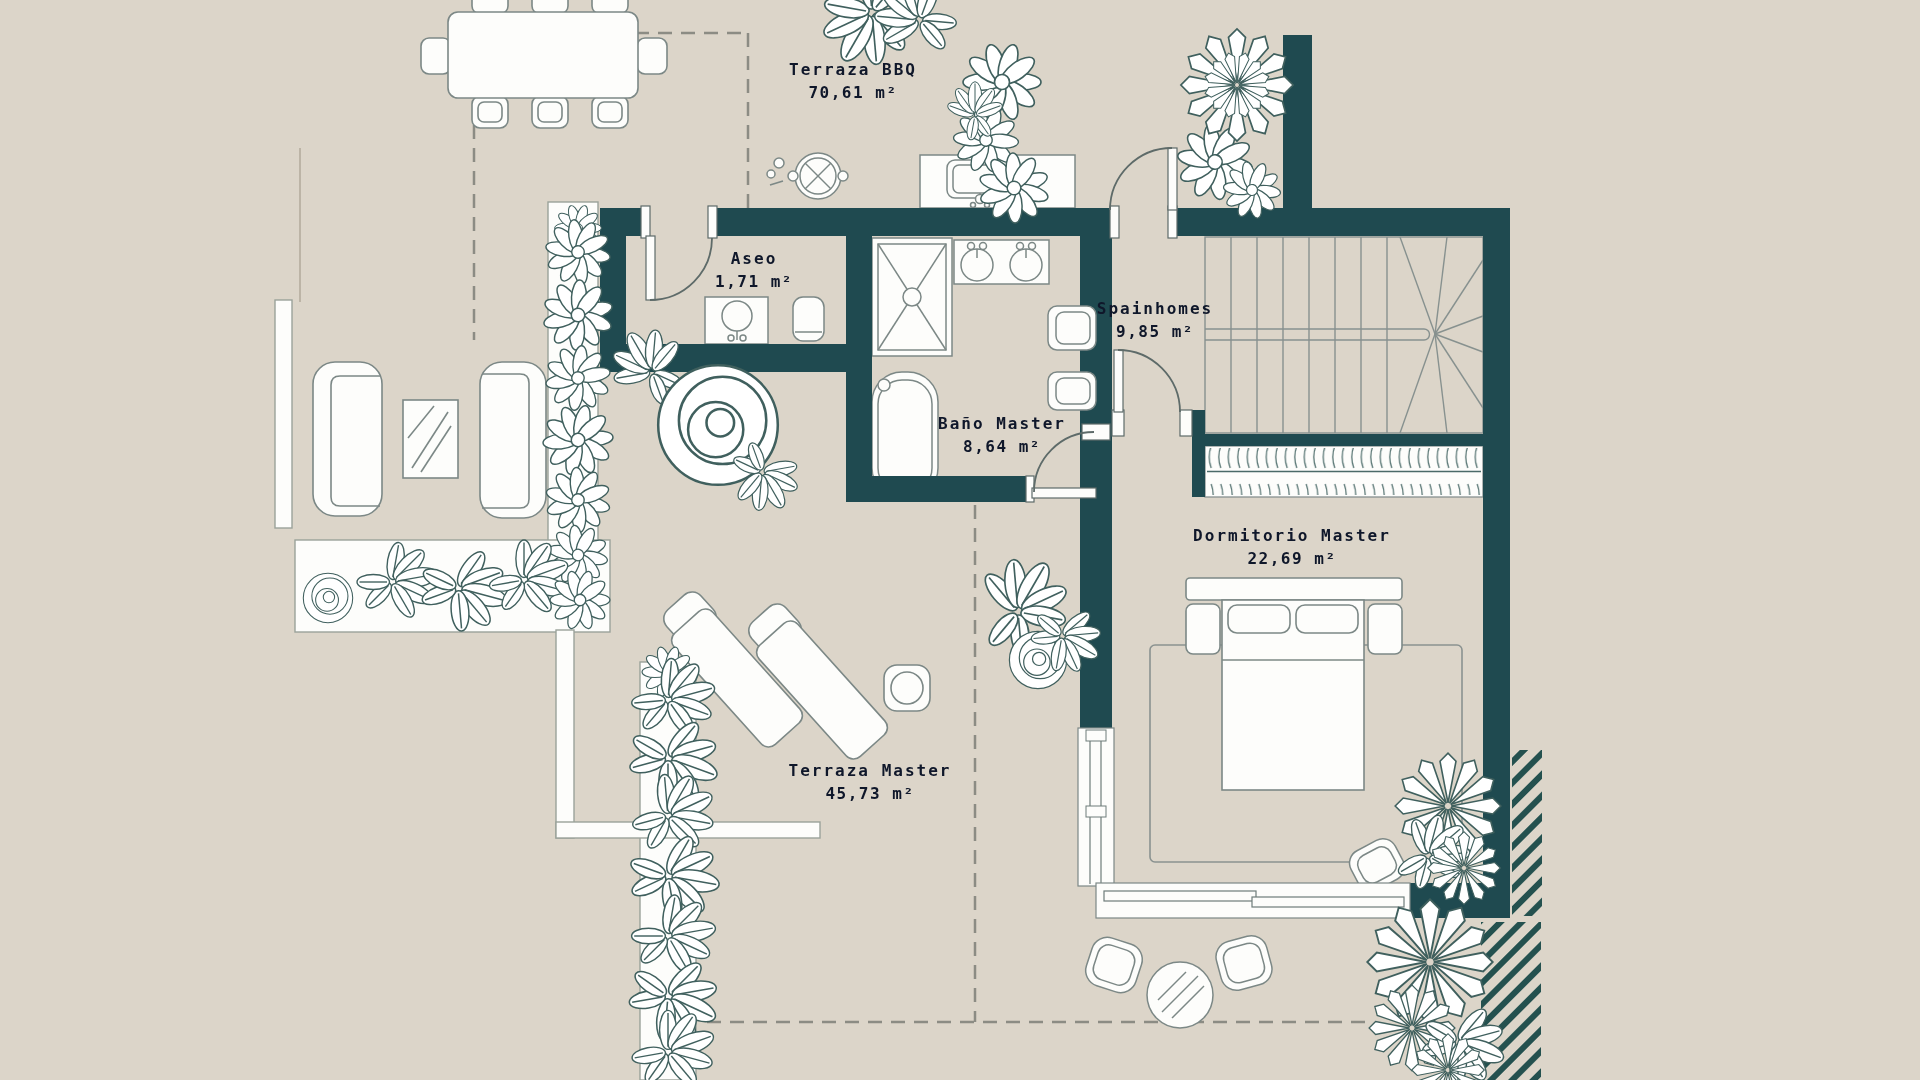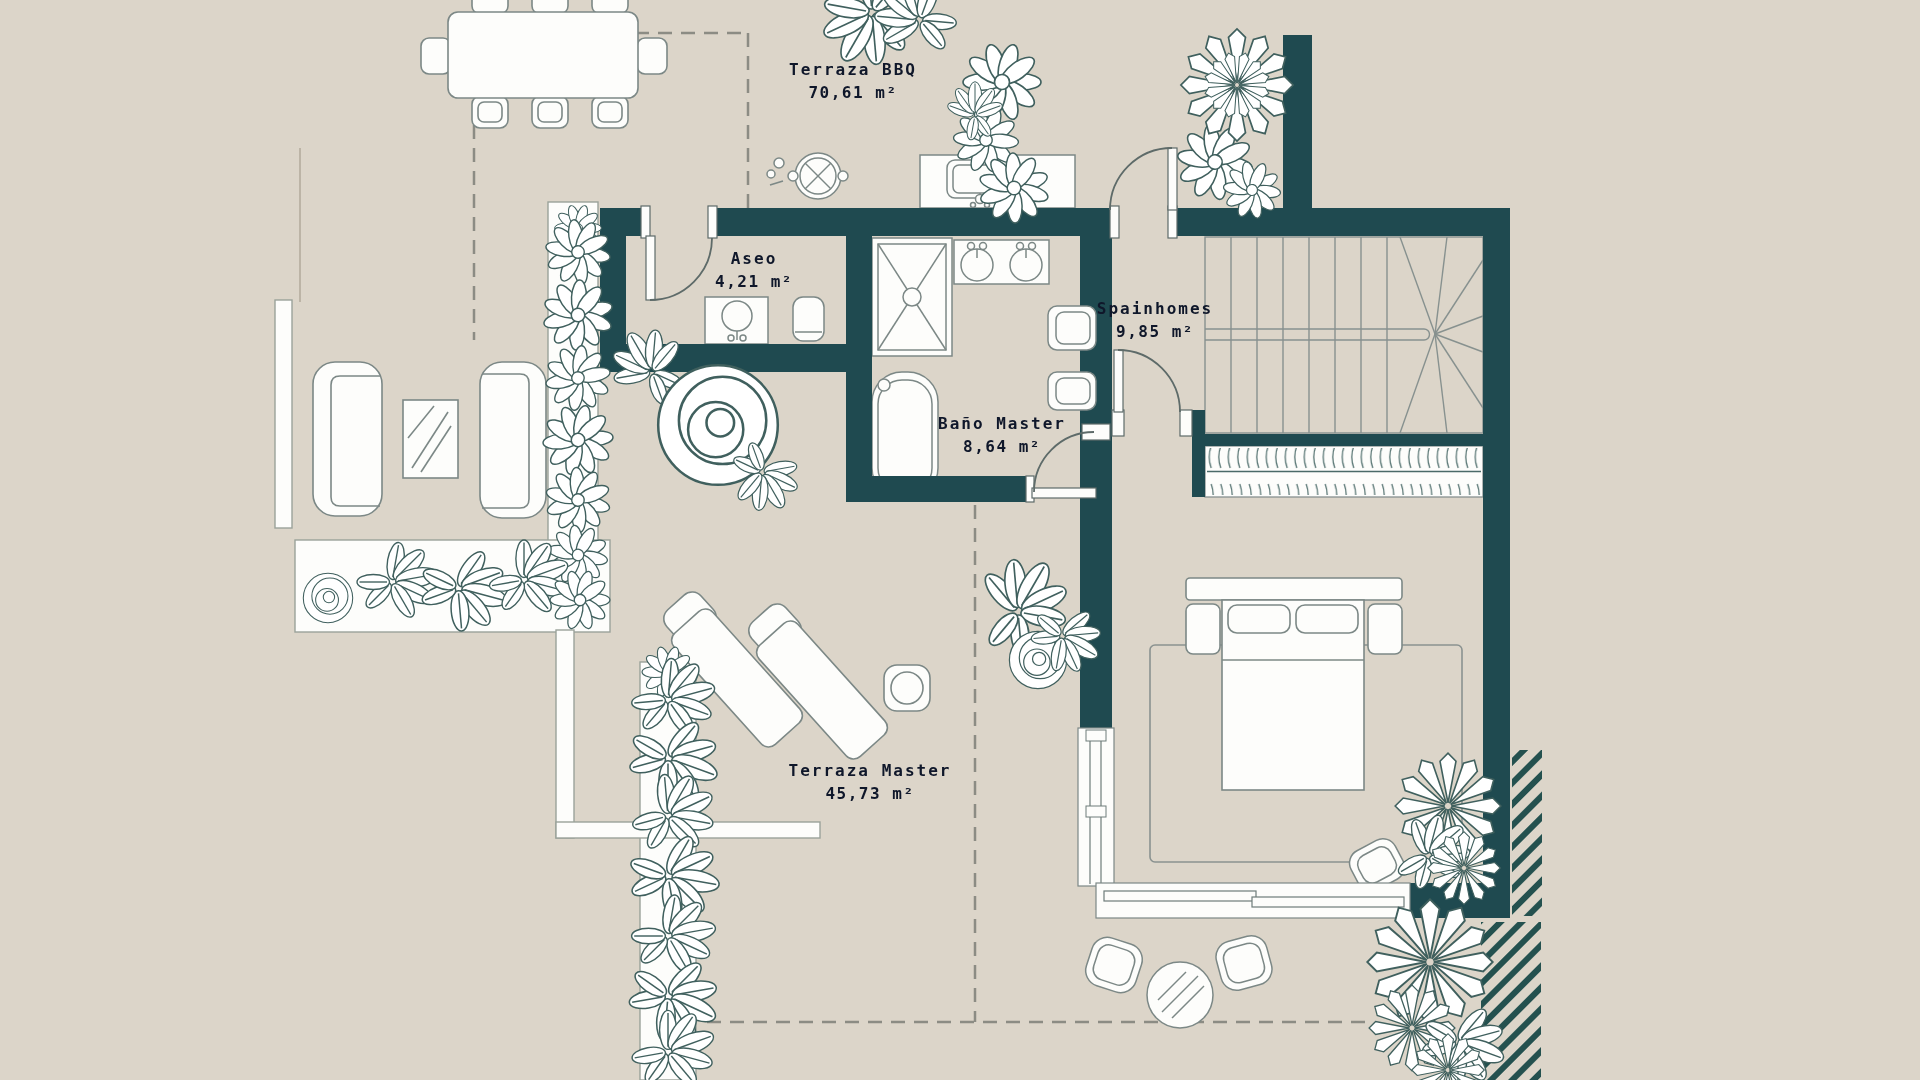--- a/index.html
+++ b/index.html
@@ -424,28 +424,32 @@
     <use href="#spiky" transform="translate(1448 1070) scale(1.1)"></use>
   </g>
 </svg>
 
   <div class="room-label" id="lbl-terraza-bbq">
     <div class="name">Terraza BBQ</div>
     <div class="area">70,61 m²</div>
   </div>
   <div class="room-label" id="lbl-aseo">
     <div class="name">Aseo</div>
-    <div class="area">4,21 m²</div>
+    <div class="area">1,71 m²</div>
   </div>
   <div class="room-label" id="lbl-escaleras">
     <div class="name">Spainhomes</div>
     <div class="area">9,85 m²</div>
   </div>
   <div class="room-label" id="lbl-bano">
     <div class="name">Baño Master</div>
     <div class="area">8,64 m²</div>
   </div>
+  <div class="room-label" id="lbl-dormitorio">
+    <div class="name">Dormitorio Master</div>
+    <div class="area">22,69 m²</div>
+  </div>
   <div class="room-label" id="lbl-terraza-master">
     <div class="name">Terraza Master</div>
     <div class="area">45,73 m²</div>
   </div>
 
 </div>
 
 </body></html>

